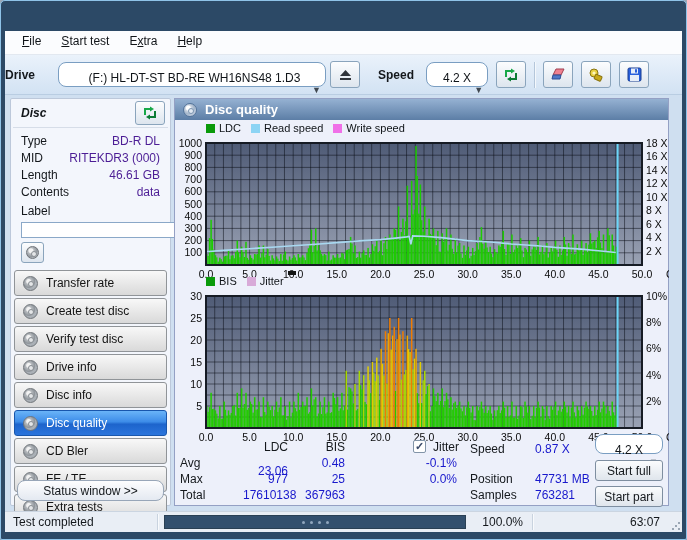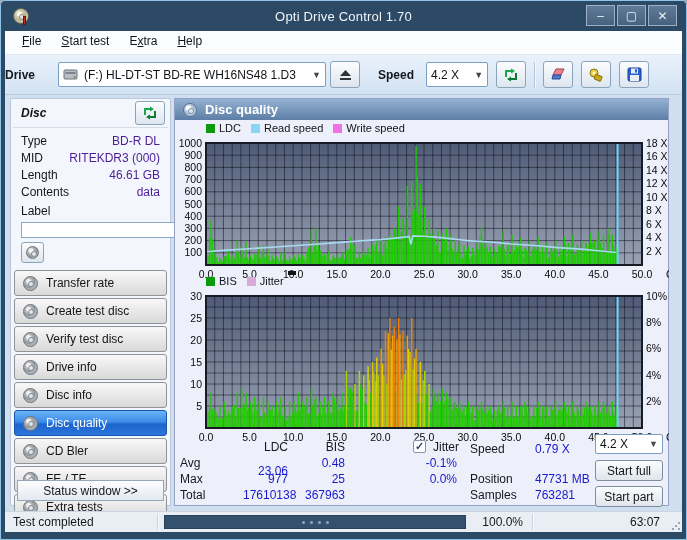--- a/index.html
+++ b/index.html
@@ -23,22 +23,22 @@
     border:1px solid #9db2c6; color:#eaf1f8; font-size:12px; display:flex; align-items:center; justify-content:center; cursor:default; }
   
   .menubar { position:absolute; top:30px; left:4px; right:4px; height:24px; background:#fbfcfe;
     display:flex; align-items:flex-start; padding-left:8px; gap:2px; border-bottom:1px solid #e2e8f0; }
   .menu-item { padding:3px 9px; font-size:12px; color:#101418; }
   
   .toolbar { position:absolute; top:54px; left:4px; right:4px; height:40px;
     background:linear-gradient(#eaf2fb,#d2e2f3); border-bottom:1px solid #b9cde2;
     display:flex; align-items:center; }
   .tb-label { font-weight:bold; font-size:12px; color:#14181c; }
-  .combo { background:#fff; border:1px solid #7a9ec2; border-radius:2px; height:25px;
-    display:flex; align-items:center; font-size:12px; color:#101418; padding:0 4px; position:relative; }
+  .combo { background:#fff; border:1px solid #7a9ec2; border-radius:8px; height:25px;
+    display:flex; align-items:center; font-size:12px; color:#101418; padding:8px 4px; position:relative;flex-direction:column; }
   .combo .chev { margin-left:auto; font-size:9px; color:#404850; padding-left:6px; }
   .tb-btn { height:27px; background:linear-gradient(#fcfdfe,#dde5ee); border:1px solid #8aa4bc;
     border-radius:3px; display:flex; align-items:center; justify-content:center; }
   .tb-sep { width:1px; height:26px; background:#b4c6da; margin:0 8px; box-shadow:1px 0 0 #f4f8fc; }
   
   .content { position:absolute; top:94px; left:4px; right:4px; bottom:28px; background:#cfdff0; }
   
   .left-panel { position:absolute; left:5px; top:3px; width:161px; height:408px;
     background:#f3f6fc; border:1px solid #bcc8da; border-radius:2px; }
   .disc-hdr { position:relative; height:28px;font-style:italic; }
@@ -59,21 +59,21 @@
   .side-btn { height:26px; display:flex; align-items:center; gap:8px; padding-left:8px;
     background:linear-gradient(#f8f8f8,#d9d9d9); border:1px solid #909498; border-radius:3px;
     font-size:12px; color:#141414; }
   .side-btn.active { background:linear-gradient(#6ab4f8 0%, #3d8ce8 45%, #1d64cc 55%, #2a74dc 100%);
     border-color:#1856ac; color:#ffffff; }
   .cd-sm { width:15px; height:15px; border-radius:50%;
     background:radial-gradient(circle at 36% 34%, #f2f2f2 0 2px, #b8bcc0 3px, #8f959b 6px, #aab0b6 7px);
     border:1px solid #70757a; position:relative; flex:0 0 auto; }
   .cd-sm::after { content:""; position:absolute; left:4px; top:4px; width:4px; height:4px; border-radius:50%; background:#e4e6e8; border:1px solid #888d92; }
   .status-win-btn { position:absolute; left:6px; right:6px; bottom:4px; height:21px;
-    background:linear-gradient(#fdfdfe,#e4e9f1); border:1px solid #98a6b8; border-radius:0;
+    background:linear-gradient(#fdfdfe,#e4e9f1); border:1px solid #98a6b8; border-radius:8px;
     font-size:12px; color:#14181c; display:flex; align-items:center; justify-content:center; }
   
   .main-panel { position:absolute; left:169px; top:3px; width:495px; height:408px;
     background:#edf0fa; border:1px solid #94a0c4; }
   .mp-header { position:absolute; top:0; left:0; right:0; height:21px;
     background:linear-gradient(#95b1d2,#5c7ea6); display:flex; align-items:center; gap:8px; padding-left:8px; }
   .mp-header .ht { color:#ffffff; font-weight:bold; font-size:13px; }
   .cd-w { width:14px; height:14px; border-radius:50%;
     background:radial-gradient(circle at 36% 34%, #ffffff 0 2px, #cdd6e2 3px, #9fb2c8 6px, #bac8da 7px);
     border:1px solid #54749a; position:relative; }
@@ -106,32 +106,20 @@
       radial-gradient(circle at 8px 8px, #9aa6b4 1px, transparent 1.4px),
       radial-gradient(circle at 2px 8px, #9aa6b4 1px, transparent 1.4px),
       radial-gradient(circle at 5px 5px, #9aa6b4 1px, transparent 1.4px);
   }
 </style>
 </head>
 <body>
 
 <div id="window">
 
-  <div class="titlebar">
-    <div class="app-icon">
-      <div class="cdisc"></div>
-        <div class="red-pen"></div>
-    </div>
-    <div class="title-text">Opti Drive Control 1.70</div>
-    <div class="caption-btns">
-      <div class="cap-btn">–</div>
-      <div class="cap-btn">▢</div>
-      <div class="cap-btn">✕</div>
-    </div>
-  </div>
 
   <div class="menubar" id="menubar">
       <div class="menu-item"><u>F</u>ile</div>
       <div class="menu-item"><u>S</u>tart test</div>
       <div class="menu-item">E<u>x</u>tra</div>
       <div class="menu-item"><u>H</u>elp</div>
     </div>
 
   <div class="toolbar">
     <span class="tb-label" style="">Drive</span>
@@ -1072,21 +1060,21 @@
           <div class="abs" style="left: 5px; top: 38px;">Max</div>
           <div class="abs blue" style="left: 60px; top: 38px; width: 53px; text-align: right;">977</div>
           <div class="abs blue" style="left: 120px; top: 38px; width: 50px; text-align: right;">25</div>
           <div class="abs blue" style="left: 230px; top: 38px; width: 52px; text-align: right;">0.0%</div>
           <div class="abs" style="left: 5px; top: 54px;">Total</div>
           <div class="abs blue" style="left: 68px; top: 54px; width: 53px; text-align: right;">17610138</div>
           <div class="abs blue" style="left: 120px; top: 54px; width: 50px; text-align: right;">367963</div>
           <div class="checkbox" style="left: 238px; top: 6px;">✓</div>
           <div class="abs" style="left: 258px; top: 6px;">Jitter</div>
           <div class="abs" style="left: 295px; top: 8px;">Speed</div>
-          <div class="abs blue" style="left: 360px; top: 8px;">0.79 X</div>
+          <div class="abs blue" style="left: 360px; top: 8px;">0.87 X</div>
           <div class="abs" style="left: 295px; top: 38px;">Position</div>
           <div class="abs blue" style="left: 360px; top: 38px;">47731 MB</div>
           <div class="abs" style="left: 295px; top: 54px;">Samples</div>
           <div class="abs blue" style="left: 360px; top: 54px;">763281</div>
           <div class="combo stat-combo" style="left: 420px; top: 0px; height: 20px;">
             <span>4.2 X</span>
             <span class="chev">▼</span>
           </div>
           <div class="stat-btn" style="left: 420px; top: 26px;">Start full</div>
           <div class="stat-btn" style="left: 420px; top: 52px;">Start part</div>

